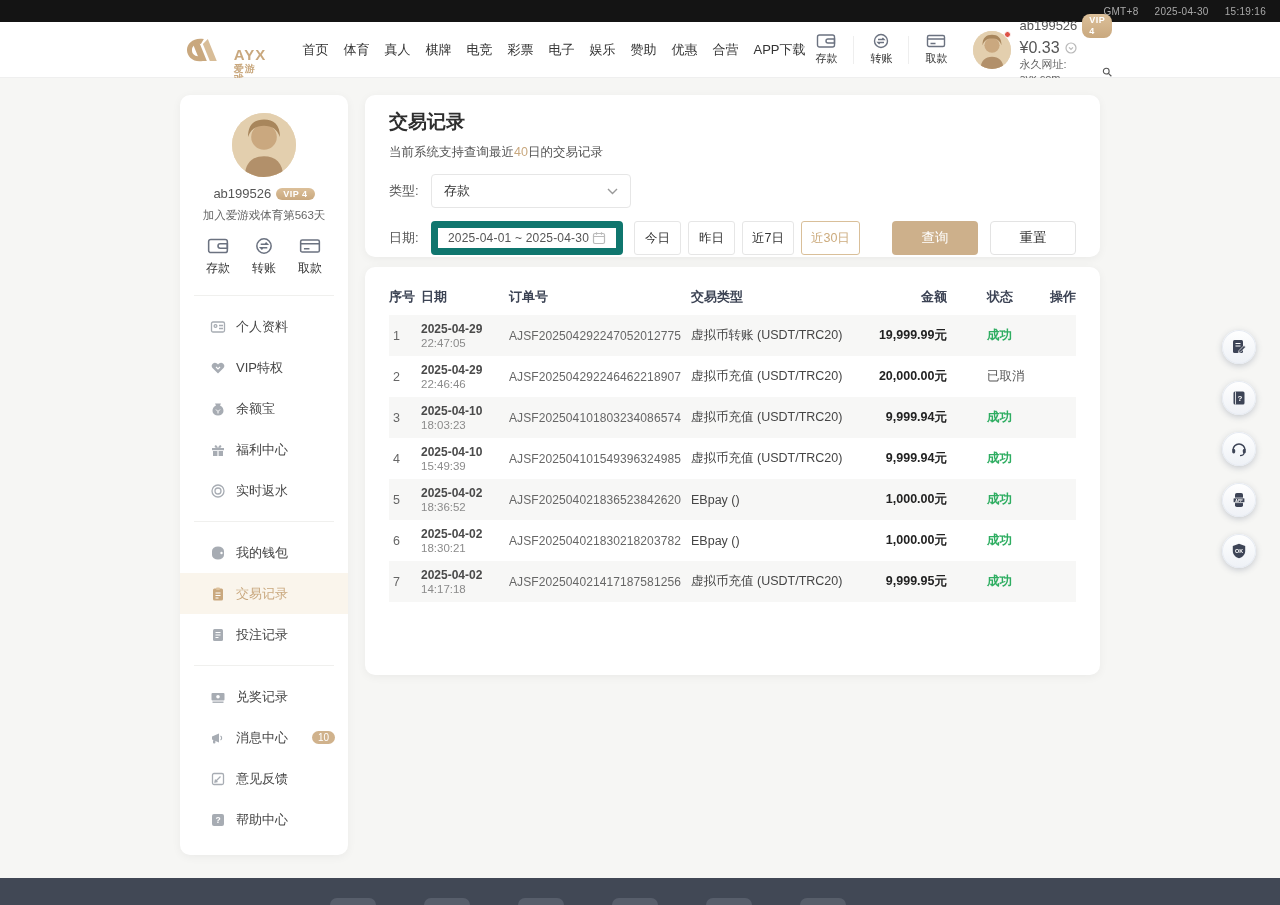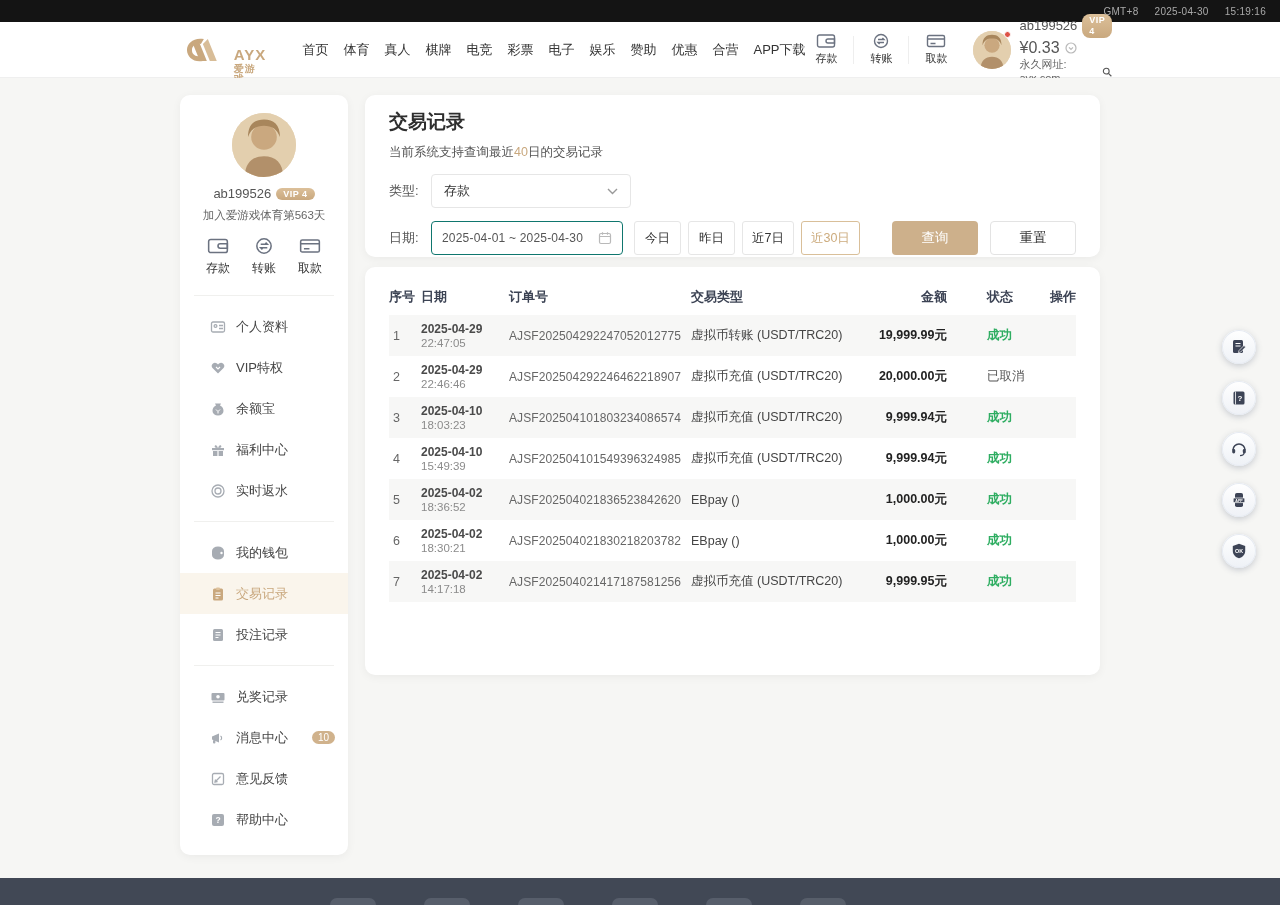--- a/index.html
+++ b/index.html
@@ -64,21 +64,21 @@
   
   .filter-card{ left:365px; top:17px; width:735px; height:162px; padding:14px 24px;}
   .page-title{ font-size:19px; font-weight:700; color:#2e2e2e;}
   .subtitle{ font-size:12.5px; color:#555; margin-top:9px;}
   .subtitle .hl{ color:#c9a87e; }
   .f-row{ display:flex; align-items:center; margin-top:13px;}
   .f-label{ font-size:13px; color:#555; width:42px; flex:none;}
   .select{ width:200px; height:34px; border:1px solid #e6e6e6; border-radius:4px; background:#fff;
     display:flex; align-items:center; justify-content:space-between; padding:0 12px; cursor:pointer;}
   .select .val{ font-size:13px; color:#333;}
-  .datebox{ width:192px; height:34px; border:1px solid #0f766e; border-radius:4px; background:#fff;
+  .datebox{ width:192px; height:34px; border:7px solid #0f766e; border-radius:4px; background:#fff;
     display:flex; align-items:center; justify-content:space-between; padding:0 10px; cursor:pointer;}
   .datebox .val{ font-size:12px; color:#555; letter-spacing:.2px;}
   .qbtns{ display:flex; gap:8px; margin-left:12px;}
   .qbtn{ min-width:47px; height:34px; border:1px solid #e6e6e6; background:#fff; border-radius:3px;
     font-size:12.5px; color:#333; display:flex; align-items:center; justify-content:center; padding:0 9px;
     cursor:pointer; margin-left:-1px;}
   .qbtn.active{ border-color:#d9bf99; color:#ccab7d; position:relative; z-index:1;}
   .btn{ height:34px; border-radius:4px; font-size:13.5px; display:flex; align-items:center; justify-content:center;
     cursor:pointer; width:86px;}
   .btn-primary{ background:#cdb08b; color:#fff; margin-left:auto;}

